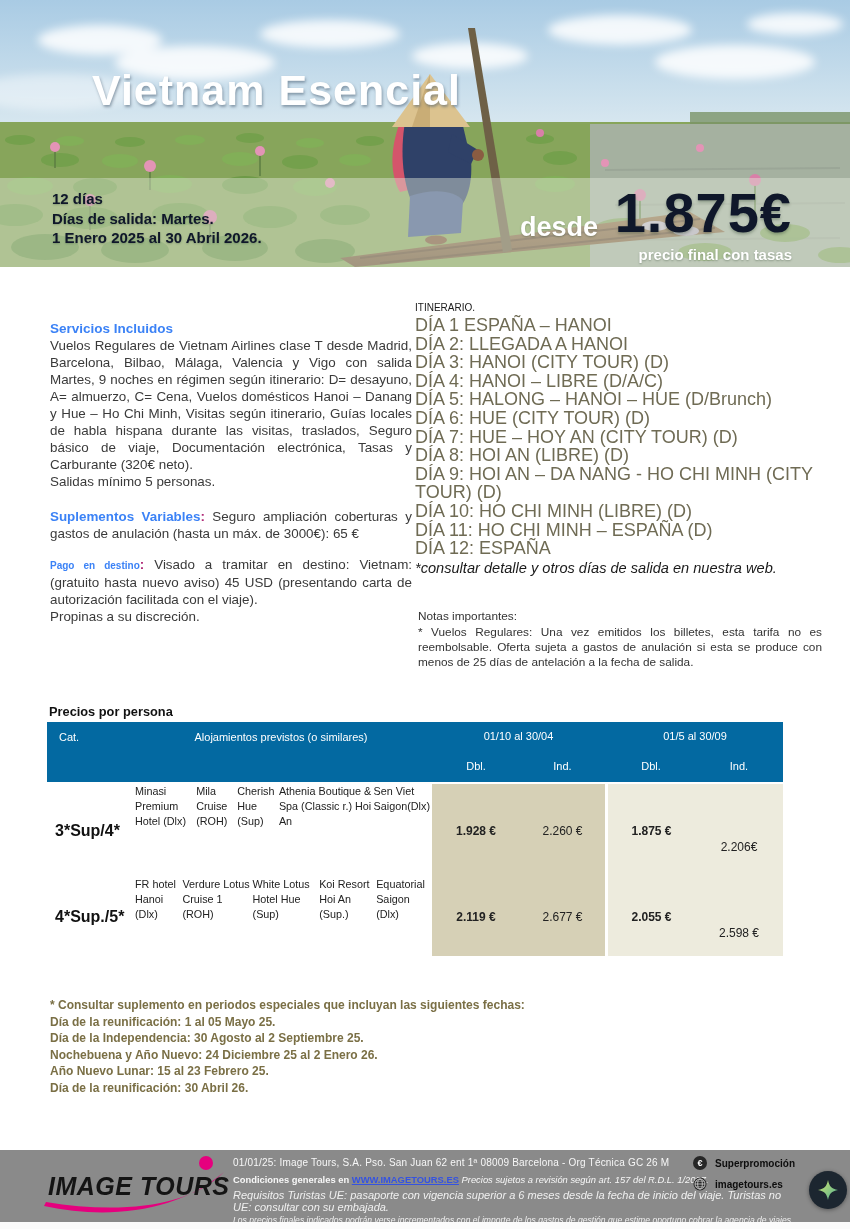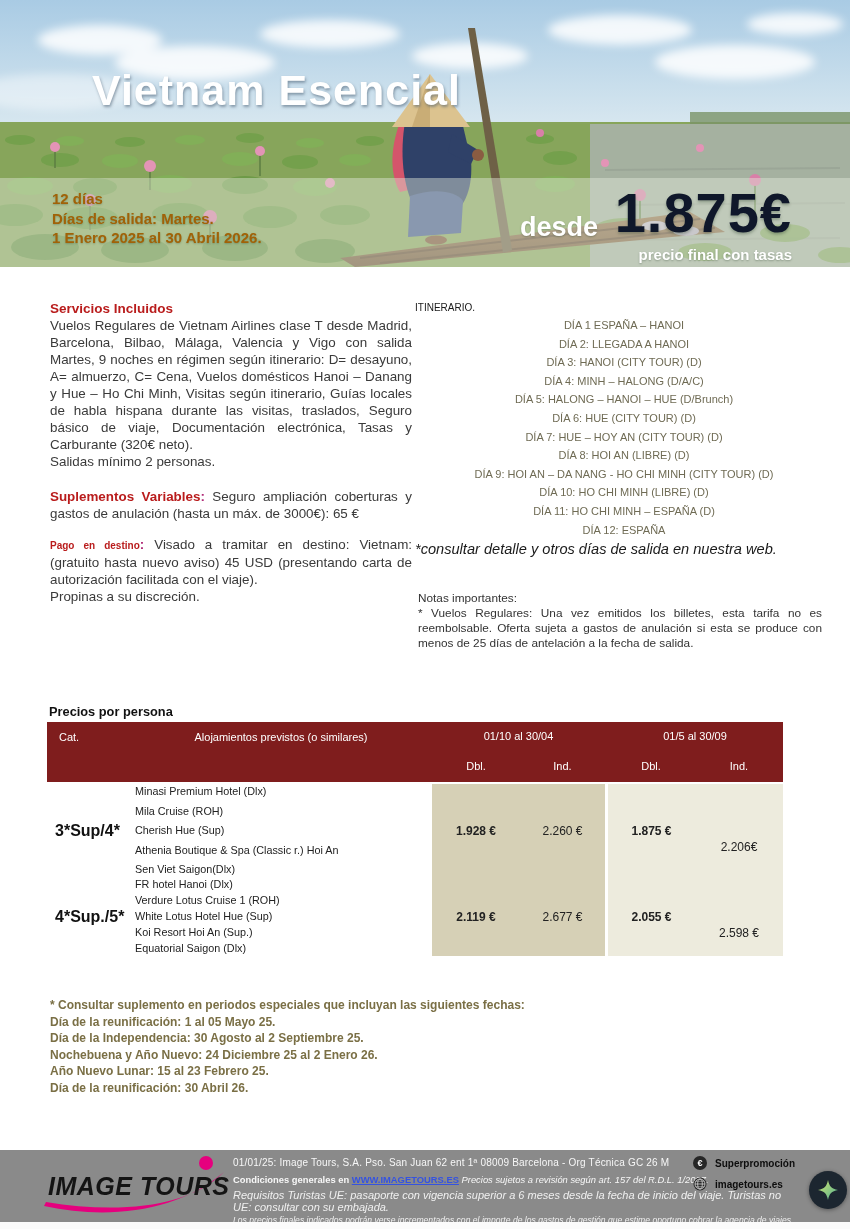--- a/index.html
+++ b/index.html
@@ -10,72 +10,72 @@
     font-family:"Liberation Sans", sans-serif; color:#3a3a3a;
   }
   
   .hero { position:absolute; left:0; top:0; width:850px; height:267px; overflow:hidden; }
   .hero svg { display:block; }
   .hero-title {
     position:absolute; left:52px; top:66px; font-size:43px; font-weight:700; color:#ffffff;
     letter-spacing:1px; text-shadow:1px 2px 3px rgba(70,90,110,.55);margin-left:40px;
   }
   .hero-band-text {
-    position:absolute; left:52px; top:189px; color:#a16207; font-weight:700;
+    position:absolute; left:52px; top:189px; color:#0f172a; font-weight:700;
     font-size:15px; line-height:19.5px; text-shadow:0 1px 2px rgba(60,80,60,.35);
   }
   .hero-price-prefix {
     position:absolute; right:252px; top:212px; color:#ffffff; font-weight:700; font-size:27px;
     text-shadow:0 1px 2px rgba(60,80,60,.4);
   }
   .hero-price {
     position:absolute; right:58px; top:180px; color:#0f172a; font-weight:700; font-size:56px;
     letter-spacing:1px; text-shadow:0 2px 3px rgba(60,80,60,.4);
   }
   .hero-price-note {
     position:absolute; right:58px; top:246px; color:#ffffff; font-weight:700; font-size:15px;
     text-shadow:0 1px 2px rgba(60,80,60,.4);
   }
   
   .col-left { position:absolute; left:50px; top:301px; width:362px; }
-  .h-olive { color:#b91c1c; font-weight:700; font-size:13.5px; }
+  .h-olive { color:#3b82f6; font-weight:700; font-size:13.5px;margin-top:20px; }
   .colon-magenta { color:#b02a77; font-weight:700; }
   .body-just { font-size:13.4px; line-height:17px; text-align:justify; color:#3a3a3a; margin-top:1px; }
   .plain-line { font-size:13.4px; line-height:17px; color:#3a3a3a; }
   .para-sup { margin-top:18px; }
   .para-pay { margin-top:14px; }
   
   .col-right { position:absolute; left:415px; top:302px; width:418px; }
   .itin-head { font-size:10px; color:#1a1a1a; margin-bottom:3px; }
-  .itin-day { font-size:11px; line-height:18.6px; color:#6f6b54;text-align:center; }
+  .itin-day { font-size:18px; line-height:18.6px; color:#6f6b54; }
   .itin-foot { font-size:14.6px; line-height:18.6px; color:#1a1a1a; font-style:italic; margin-top:1px; }
   .notes { margin-top:32px; margin-left:3px; width:404px; }
   .notes-head { font-size:11.8px; color:#333; line-height:15.2px; }
   .notes-body { font-size:11.8px; color:#333; line-height:15.2px; text-align:justify; }
   
   .prices-title { position:absolute; left:49px; top:704px; font-size:12.8px; font-weight:700; color:#111; }
   .price-table { position:absolute; left:47px; top:722px; width:736px; height:234px; }
-  .thead { position:relative; height:60px; background:#7f1d1d; color:#ffffff; }
+  .thead { position:relative; height:60px; background:#0369a1; color:#ffffff; }
   .thead .cell { position:absolute; font-size:11px; }
   .th-cat   { left:12px;  top:9px; }
   .th-hotels{ left:83px;  top:9px; width:302px; text-align:center; }
   .th-p1    { left:385px; top:8px; width:173px; text-align:center; font-size:12.5px; }
   .th-p2    { left:560px; top:8px; width:176px; text-align:center; font-size:12.5px; }
   .th-sub   { top:38px !important; text-align:center; }
   .th-d1 { left:385px; width:88px; } .th-i1 { left:473px; width:85px; }
   .th-d2 { left:560px; width:88px; } .th-i2 { left:648px; width:88px; }
   .tbody { position:relative; height:172px; margin-top:2px; }
   .shade1 { position:absolute; left:385px; top:0; width:173px; height:100%; background:#d6d0b6; }
   .shade2 { position:absolute; left:561px; top:0; width:175px; height:100%; background:#edebdd; }
   .trow { position:absolute; left:0; width:736px; }
   .trow-1 { top:0; height:93px; } .trow-2 { top:93px; height:79px; }
   .td-cat { position:absolute; left:8px; top:0; width:74px; height:100%;
             display:flex; align-items:center; font-weight:700; font-size:16px; color:#111; }
   .td-hotels { position:absolute; left:88px; top:0; width:295px; height:100%;
-               display:flex; flex-direction:column; justify-content:space-between; }
+               display:flex; flex-direction:row; justify-content:flex-end; }
   .hotel-line { font-size:10.8px; line-height:14.8px; color:#222; }
   .td-price { position:absolute; top:0; height:100%; display:flex; align-items:center; justify-content:center;
               font-size:12px; color:#222; }
   .td-p1d { left:385px; width:88px; font-weight:700; }
   .td-p1i { left:473px; width:85px; }
   .td-p2d { left:561px; width:87px; font-weight:700; }
   .td-p2i { left:648px; width:88px;margin-top:16px; }
   
   .special { position:absolute; left:50px; top:997px; width:640px; }
   .special div { font-size:12px; font-weight:700; color:#7a6f45; line-height:16.5px; }
@@ -242,38 +242,38 @@
       <div>1 Enero 2025 al 30 Abril 2026.</div>
     </div>
     <div class="hero-price-prefix">desde</div>
     <div class="hero-price">1.875€</div>
     <div class="hero-price-note">precio final con tasas</div>
   </div>
 
   <div class="col-left">
     <div class="h-olive">Servicios Incluidos</div>
     <div class="body-just">Vuelos Regulares de Vietnam Airlines clase  T desde Madrid, Barcelona, Bilbao, Málaga, Valencia y Vigo con salida Martes, 9 noches en régimen  según itinerario: D= desayuno, A= almuerzo, C= Cena, Vuelos domésticos Hanoi – Danang y Hue – Ho Chi Minh, Visitas según itinerario,  Guías locales de habla hispana durante las visitas, traslados, Seguro básico de viaje, Documentación electrónica, Tasas y Carburante (320€ neto).</div>
-    <div class="plain-line">Salidas mínimo 2 personas.</div>
+    <div class="plain-line">Salidas mínimo 5 personas.</div>
 
     <div class="body-just para-sup">
       <span class="h-olive" style="font-size:13.4px">Suplementos Variables</span><span class="colon-magenta">:</span><span> Seguro ampliación coberturas y gastos de anulación (hasta un máx. de 3000€): 65 €</span>
     </div>
 
     <div class="body-just para-pay">
       <span class="h-olive" style="font-size:10px">Pago en destino</span><span class="colon-magenta">:</span><span> Visado a tramitar en destino: Vietnam: (gratuito hasta nuevo aviso) 45 USD (presentando carta de autorización facilitada con el viaje).</span>
     </div>
     <div class="plain-line">Propinas a su discreción.</div>
   </div>
 
   <div class="col-right">
     <div class="itin-head">ITINERARIO.</div>
     <div class="itin-day">DÍA 1  ESPAÑA – HANOI</div>
     <div class="itin-day">DÍA 2: LLEGADA A HANOI</div>
     <div class="itin-day">DÍA 3: HANOI (CITY TOUR) (D)</div>
-    <div class="itin-day">DÍA 4: MINH – HALONG (D/A/C)</div>
+    <div class="itin-day">DÍA 4: HANOI – LIBRE (D/A/C)</div>
     <div class="itin-day">DÍA 5: HALONG – HANOI – HUE (D/Brunch)</div>
     <div class="itin-day">DÍA 6: HUE (CITY TOUR) (D)</div>
     <div class="itin-day">DÍA 7: HUE – HOY AN (CITY TOUR) (D)</div>
     <div class="itin-day">DÍA 8: HOI AN (LIBRE) (D)</div>
     <div class="itin-day">DÍA 9: HOI AN – DA NANG - HO CHI MINH (CITY TOUR) (D)</div>
     <div class="itin-day">DÍA 10: HO CHI MINH (LIBRE) (D)</div>
     <div class="itin-day">DÍA 11: HO CHI MINH – ESPAÑA (D)</div>
     <div class="itin-day">DÍA 12: ESPAÑA</div>
     <div class="itin-foot">*consultar detalle y otros días de salida en nuestra web.</div>
 

